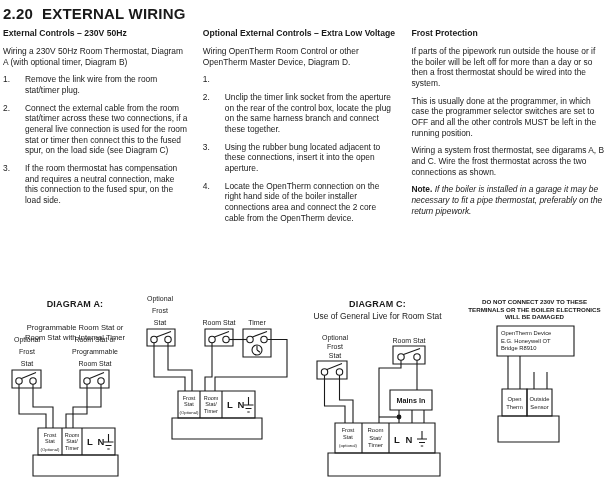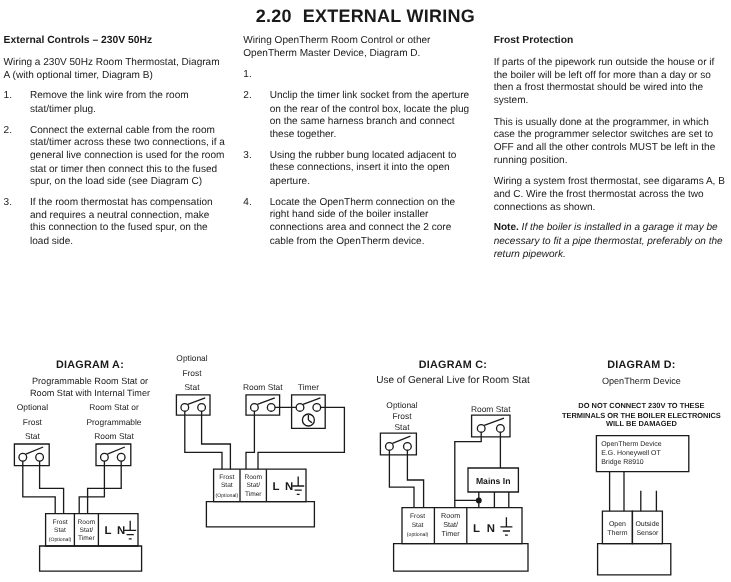--- a/index.html
+++ b/index.html
@@ -5,21 +5,21 @@
   * { margin:0; padding:0; box-sizing:border-box; }
   html,body { background:#fff; }
   body {
     width:609px; height:485px; overflow:hidden;
     font-family:"Liberation Sans", sans-serif;
     color:#1a1a1a;
     -webkit-font-smoothing:antialiased;
   }
   .page { position:relative; width:609px; height:485px; padding:5px 3px 0 3px; }
 
-  .page-title { font-size:15px; font-weight:bold; letter-spacing:0.2px;text-align:center; }
+  .page-title { font-size:15px; font-weight:bold; letter-spacing:0.2px; }
   .page-title .num { margin-right:9px; }
 
   .columns { display:flex; height:268px; margin-top:6px; }
   .col { font-size:8.4px; line-height:1.27; }
   .col h2 { font-size:8.6px; font-weight:bold; margin-bottom:7px; }
   .col p { margin-bottom:7px; }
   .col-1 { width:190px; margin-left:0; }
   .col-2 { width:196px; margin-left:13px; }
   .col-3 { width:198px; margin-left:16px; }
 
@@ -32,21 +32,21 @@
 
   .diagrams { position:absolute; left:0; top:293px; width:609px; height:192px; }
   .diag { position:absolute; top:0; text-align:center; }
   .diag-a { left:0;   width:150px; }
   .diag-b { left:135px; width:160px; }
   .diag-c { left:295px; width:165px; }
   .diag-d { left:460px; width:149px; }
 
   .dhead { height:37px; padding-top:6px; }
   .dtitle { font-size:9px; font-weight:bold; letter-spacing:0.2px; }
-  .dsub { font-size:7.6px; line-height:1.3; margin-top:4px; }
+  .dsub { font-size:7.6px; line-height:1.3; margin-top:14px; }
   .diag-c .dsub { font-size:8.4px; margin-top:2px; }
 
   .warning { font-size:6.2px; font-weight:bold; line-height:1.22; margin-top:5px; margin-bottom:3px; }
 
   svg { display:block; }
   svg * { vector-effect:non-scaling-stroke; }
   .ln { stroke:#1a1a1a; stroke-width:1.1; fill:none; }
   .dot { fill:#1a1a1a; stroke:none; }
   text { fill:#1a1a1a; font-family:"Liberation Sans", sans-serif; }
   .t7  { font-size:7px; text-anchor:middle; }
@@ -82,20 +82,21 @@
           <span class="t">Connect the external cable from the room stat/timer across these two connections, if a general live connection is used for the room stat or timer then connect this to the fused spur, on the load side (see Diagram C)</span>
         </div>
         <div class="li">
           <span class="n">3.</span>
           <span class="t">If the room thermostat has compensation and requires a neutral connection, make this connection to the fused spur, on the load side.</span>
         </div>
       </div>
     </div>
 
     <div class="col col-2">
+      <h2>Optional External Controls – Extra Low Voltage</h2>
       <p>Wiring OpenTherm Room Control or other OpenTherm Master Device, Diagram D.</p>
       <div class="olist">
         <div class="li">
           <span class="n">1.</span>
         </div>
         <div class="li">
           <span class="n">2.</span>
           <span class="t">Unclip the timer link socket from the aperture on the rear of the control box, locate the plug on the same harness branch and connect these together.</span>
         </div>
         <div class="li">
@@ -282,24 +283,20 @@
           <text class="t9" x="114" y="113">N</text>
           <g>
             <path class="ln" d="M127 101 V109 M122 109 H132 M124 112.5 H130 M125.8 116 H128.2"></path>
           </g>
         </g>
         <rect class="ln" x="33" y="123" width="112" height="23"></rect>
       </svg>
     </div>
 
     <div class="diag diag-d">
-      <div class="dhead">
-        <div class="dtitle">DIAGRAM D:</div>
-        <div class="dsub">OpenTherm Device</div>
-      </div>
       <div class="warning">
         <div>DO NOT CONNECT 230V TO THESE</div>
         <div>TERMINALS OR THE BOILER ELECTRONICS</div>
         <div>WILL BE DAMAGED</div>
       </div>
       <svg width="149" height="120" viewBox="0 0 149 120">
         <g>
           <rect class="ln" x="37" y="2" width="77" height="30"></rect>
           <text class="t58s" x="41" y="11">OpenTherm Device</text>
           <text class="t58s" x="41" y="18.5">E.G. Honeywell OT</text>

